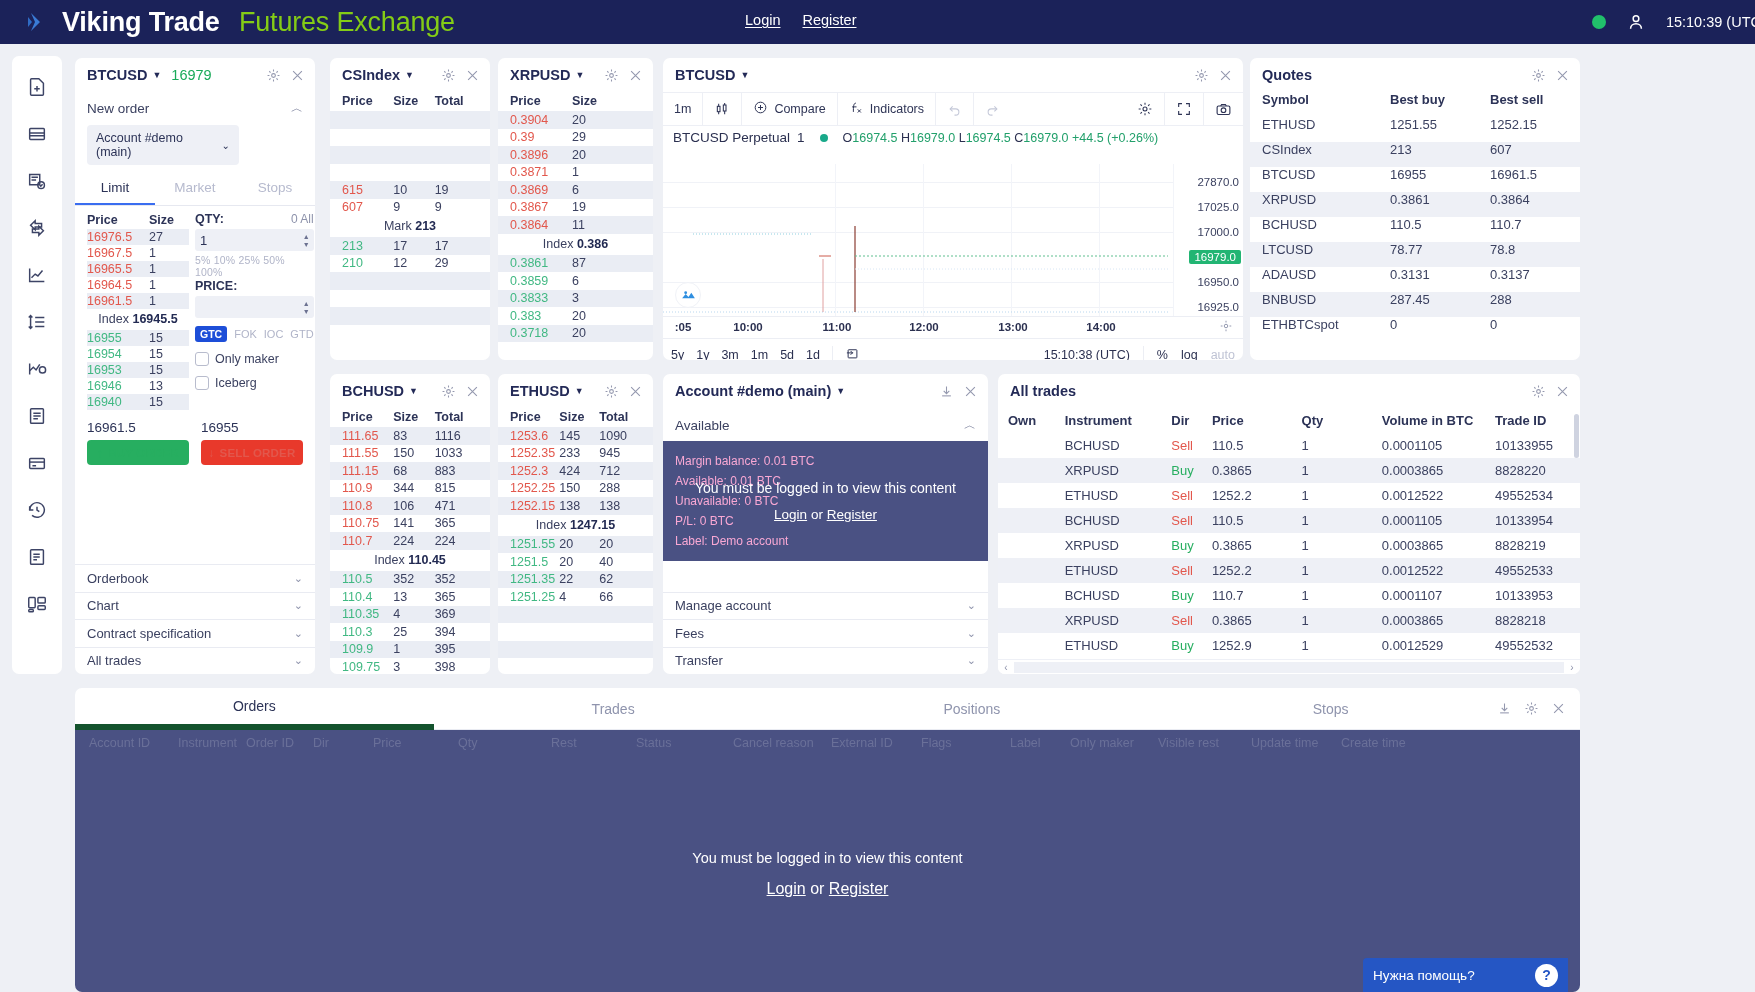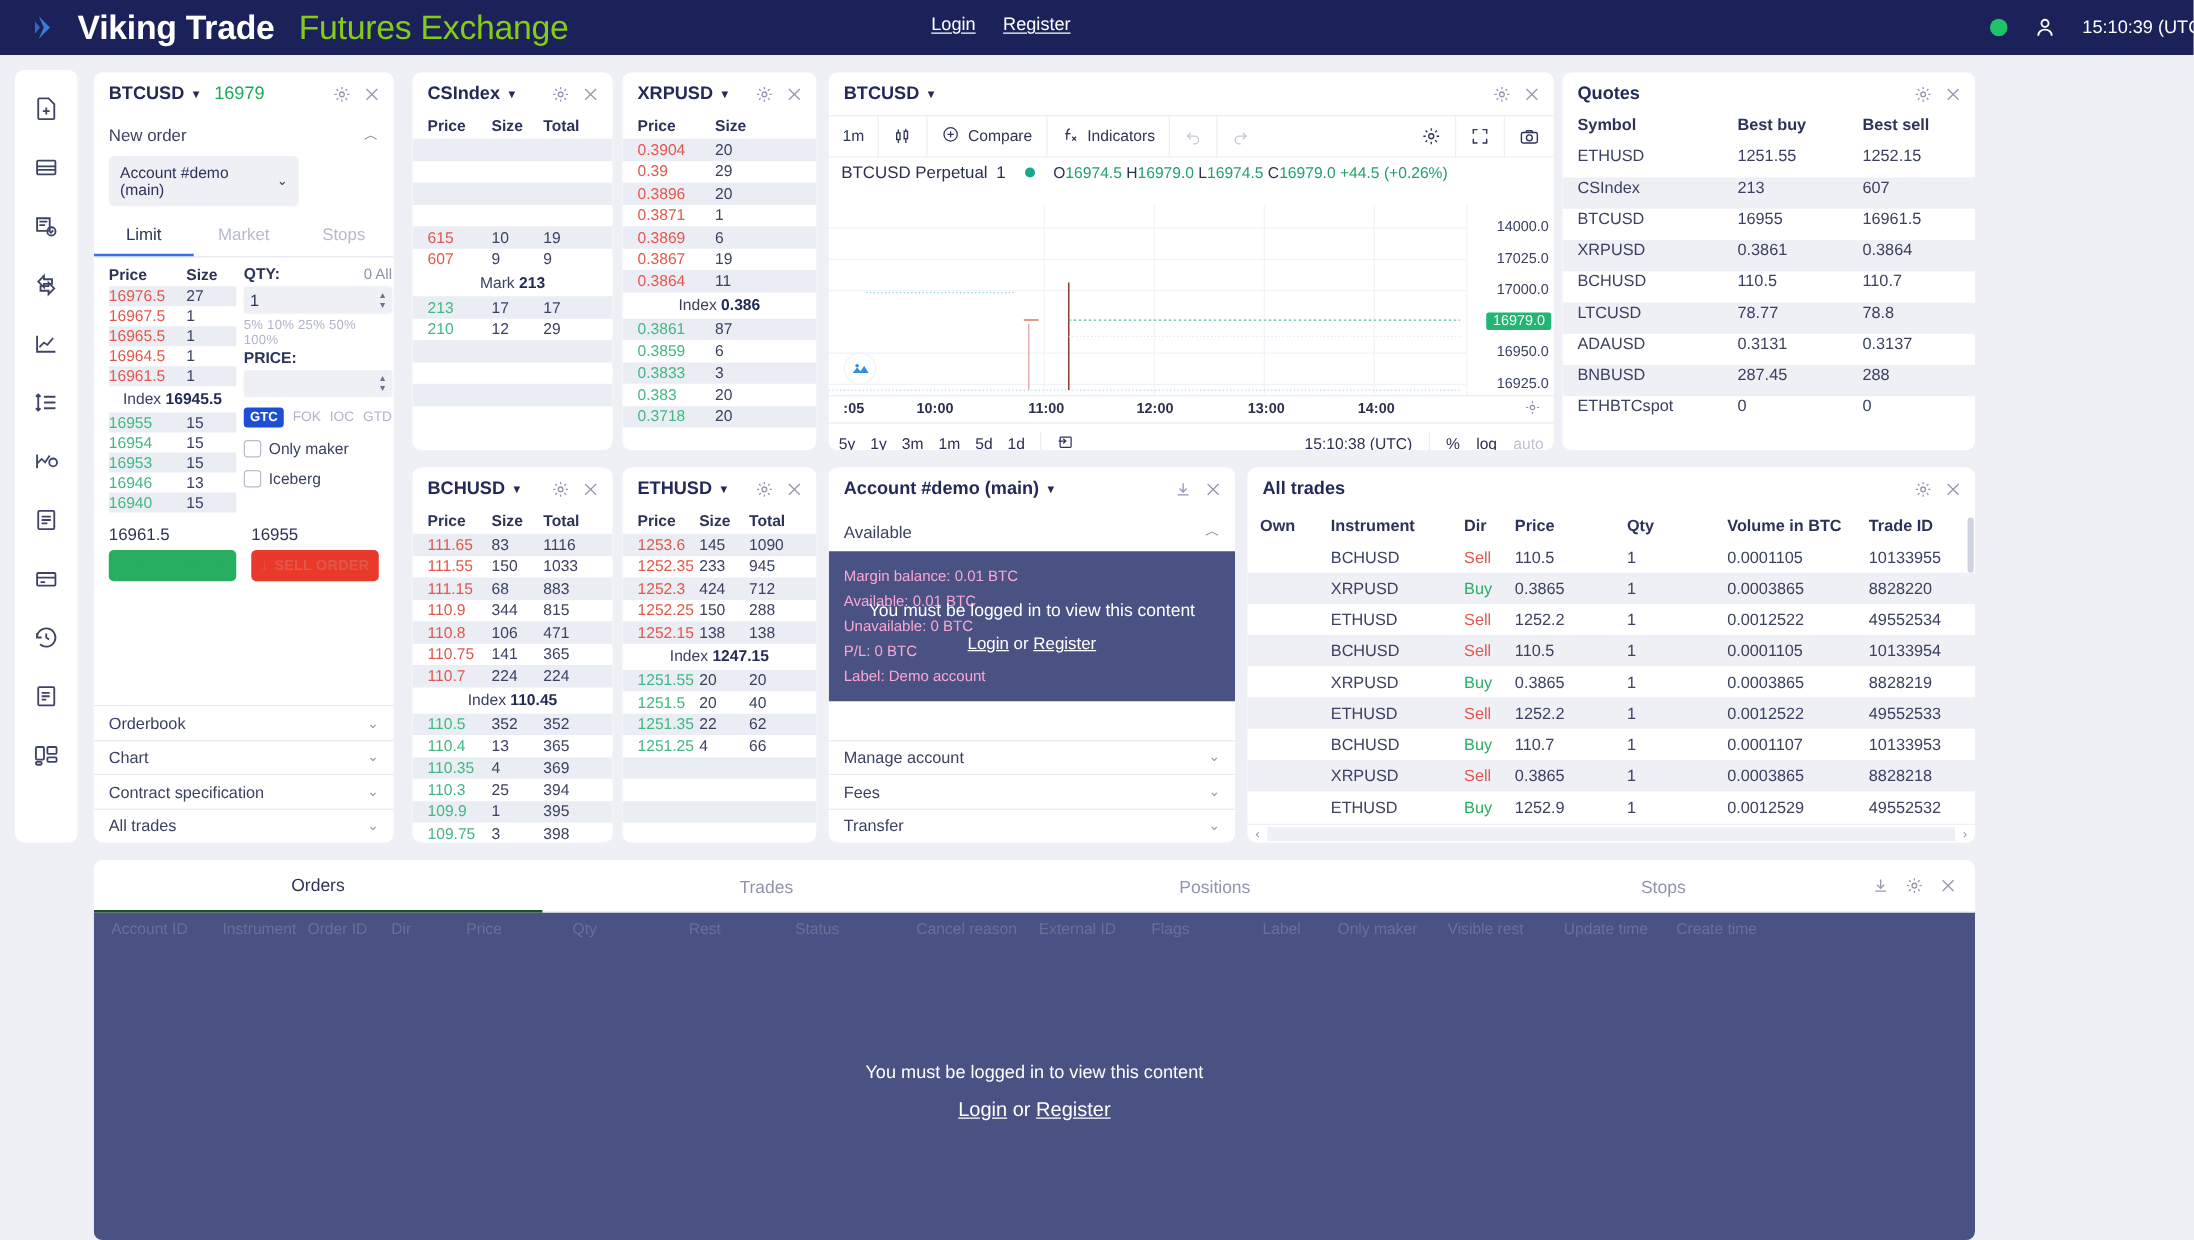--- a/index.html
+++ b/index.html
@@ -184,21 +184,21 @@
              background: #fff; border-top: 1px solid #eef0f6;}
   .hscroll .arr { width: 16px; text-align: center; font-size: 10px; color: #8d92ab; }
   .hscroll .track { flex: 1; height: 11px; background: #eef0f6; }
   .hscroll .thumb { width: 68%; height: 11px; background: #c6cada; }
 
   
   #p-bottom { left: 75px; top: 688px; width: 1505px; height: 304px; }
   .btabs { display: flex; height: 42px; align-items: stretch; }
   .btab { flex: 1; display: flex; align-items: center; justify-content: center;
           font-size: 14px; color: #8f94ad; cursor: pointer; border-bottom: 1px solid #e9ebf2;}
-  .btab.active { color: #2c3357; border-bottom: 2px solid #14532d; }
+  .btab.active { color: #2c3357; border-bottom: 6px solid #14532d; }
   .btab-tools { width: 70px; display: flex; align-items: center; justify-content: flex-end; gap: 12px; padding-right: 14px; border-bottom: 1px solid #e9ebf2;}
   .bt-cols { display: flex; background: #4a5183; color: #6a7099; font-size: 12.5px; height: 26px; align-items: center; padding-left: 14px;}
   .bt-cols span { white-space: nowrap; }
   .blocked { background: #4a5183; height: 236px; display: flex; flex-direction: column;
              align-items: center; justify-content: center; gap: 14px; color: #fff; }
   .blocked .msg { font-size: 14.5px; }
   .blocked a { color: #fff; text-decoration: underline; }
   .helpw {
     position: absolute; right: 12px; bottom: 0px; height: 34px; width: 205px;
     background: #2556c4; border-radius: 4px 0 0 0; display: flex; align-items: center;
@@ -911,21 +911,21 @@
       <div class="gridline" style="top:18px"></div>
       <div class="gridline" style="top:43px"></div>
       <div class="gridline" style="top:68px"></div>
       <div class="gridline" style="top:118px"></div>
       <div class="gridline" style="top:143px"></div>
       <div class="vline" style="left:172px"></div>
       <div class="vline" style="left:260px"></div>
       <div class="vline" style="left:348px"></div>
       <div class="vline" style="left:436px"></div>
       <div class="vline" style="left:510px"></div>
-      <div class="ylab" style="top:18px">14000.0</div>
+      <div class="ylab" style="top:18px">27870.0</div>
       <div class="ylab" style="top:43px">17025.0</div>
       <div class="ylab" style="top:68px">17000.0</div>
       <div class="ylab cur" style="top:93px">16979.0</div>
       <div class="ylab" style="top:118px">16950.0</div>
       <div class="ylab" style="top:143px">16925.0</div>
       <svg width="510" height="152" style="position:absolute;left:0;top:0">
         <path d="M30 70 L150 70" stroke="#8fcfdf" stroke-width="1" fill="none" stroke-dasharray="1,2"></path>
         <path d="M0 148 L505 148" stroke="#b9d7ef" stroke-width="1" fill="none" stroke-dasharray="1,2"></path>
         <path d="M160 95 L160 148" stroke="#e0a0a0" stroke-width="1" fill="none"></path>
         <path d="M156 92 L168 92" stroke="#cc5b4d" stroke-width="1" fill="none"></path>
@@ -1258,15 +1258,19 @@
       <span style="width:90px">Create time</span>
     </div>
     <div class="blocked">
       <div class="msg">You must be logged in to view this content</div>
       <div>
         <a href="#">Login</a>
         <span>or</span>
         <a href="#">Register</a>
       </div>
     </div>
+    <div class="helpw">
+      <span>Нужна помощь?</span>
+      <span class="qm">?</span>
+    </div>
   </div>
 
 </div>
 
 </body></html>

